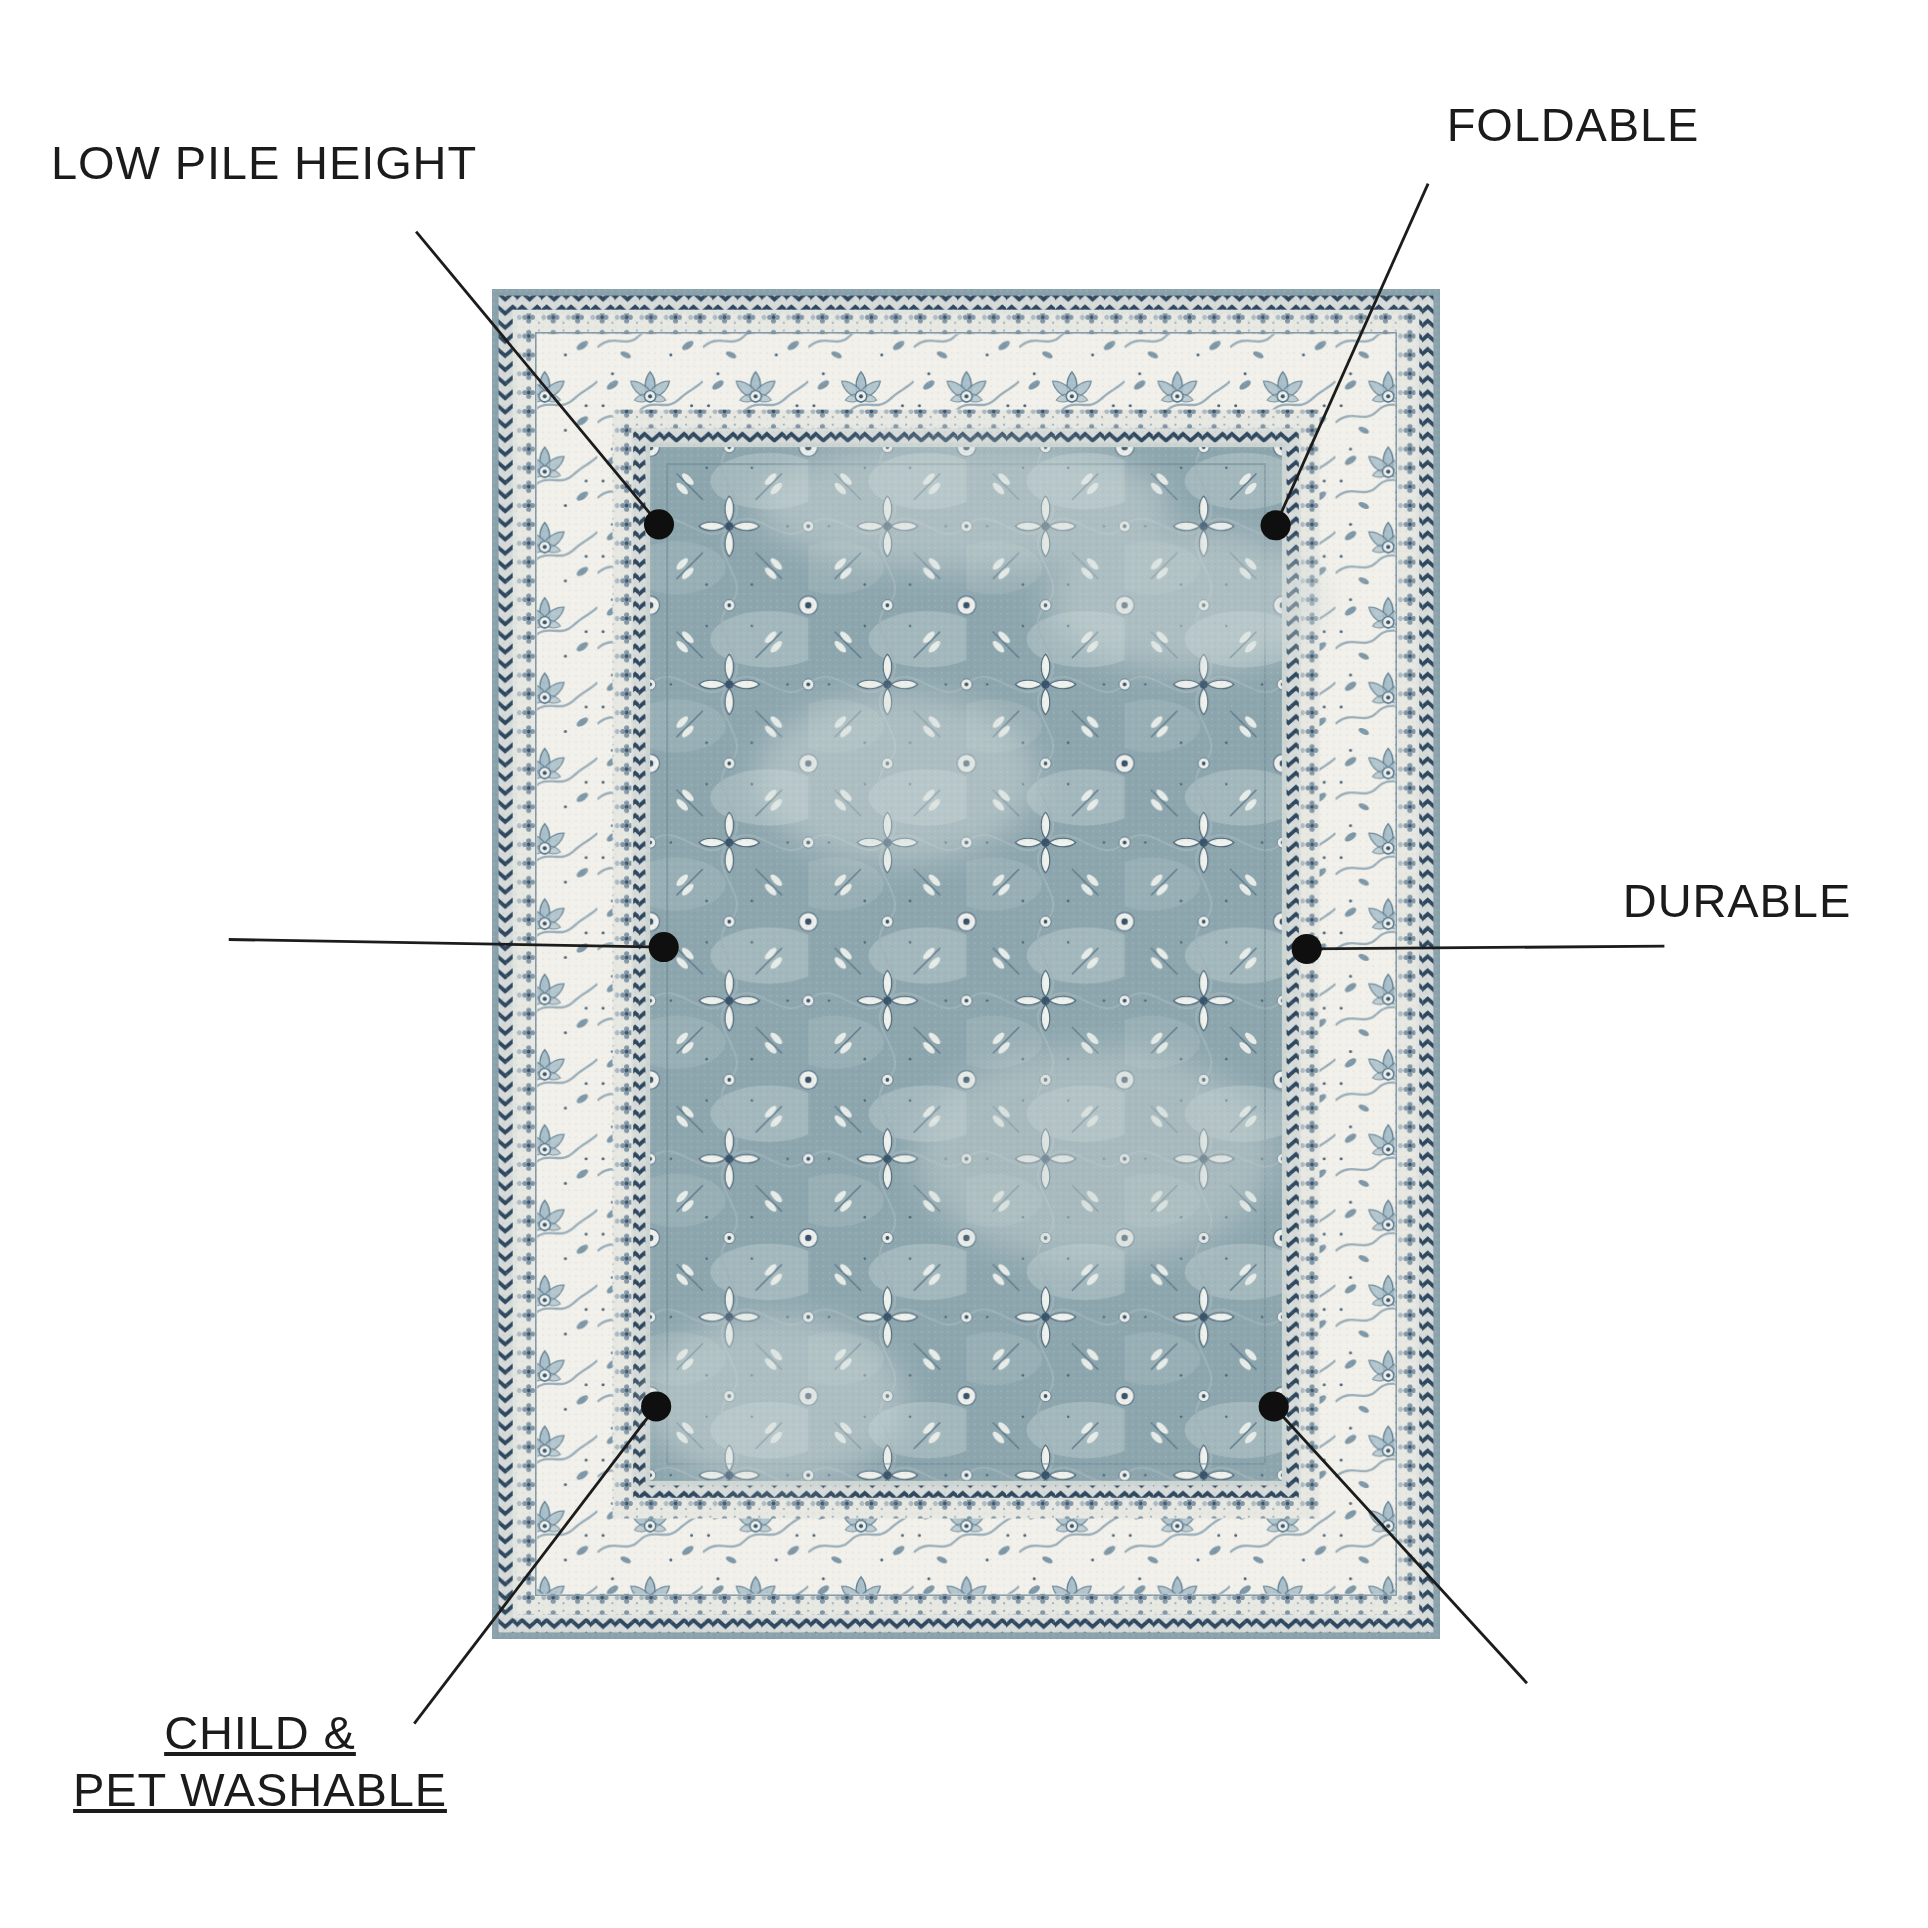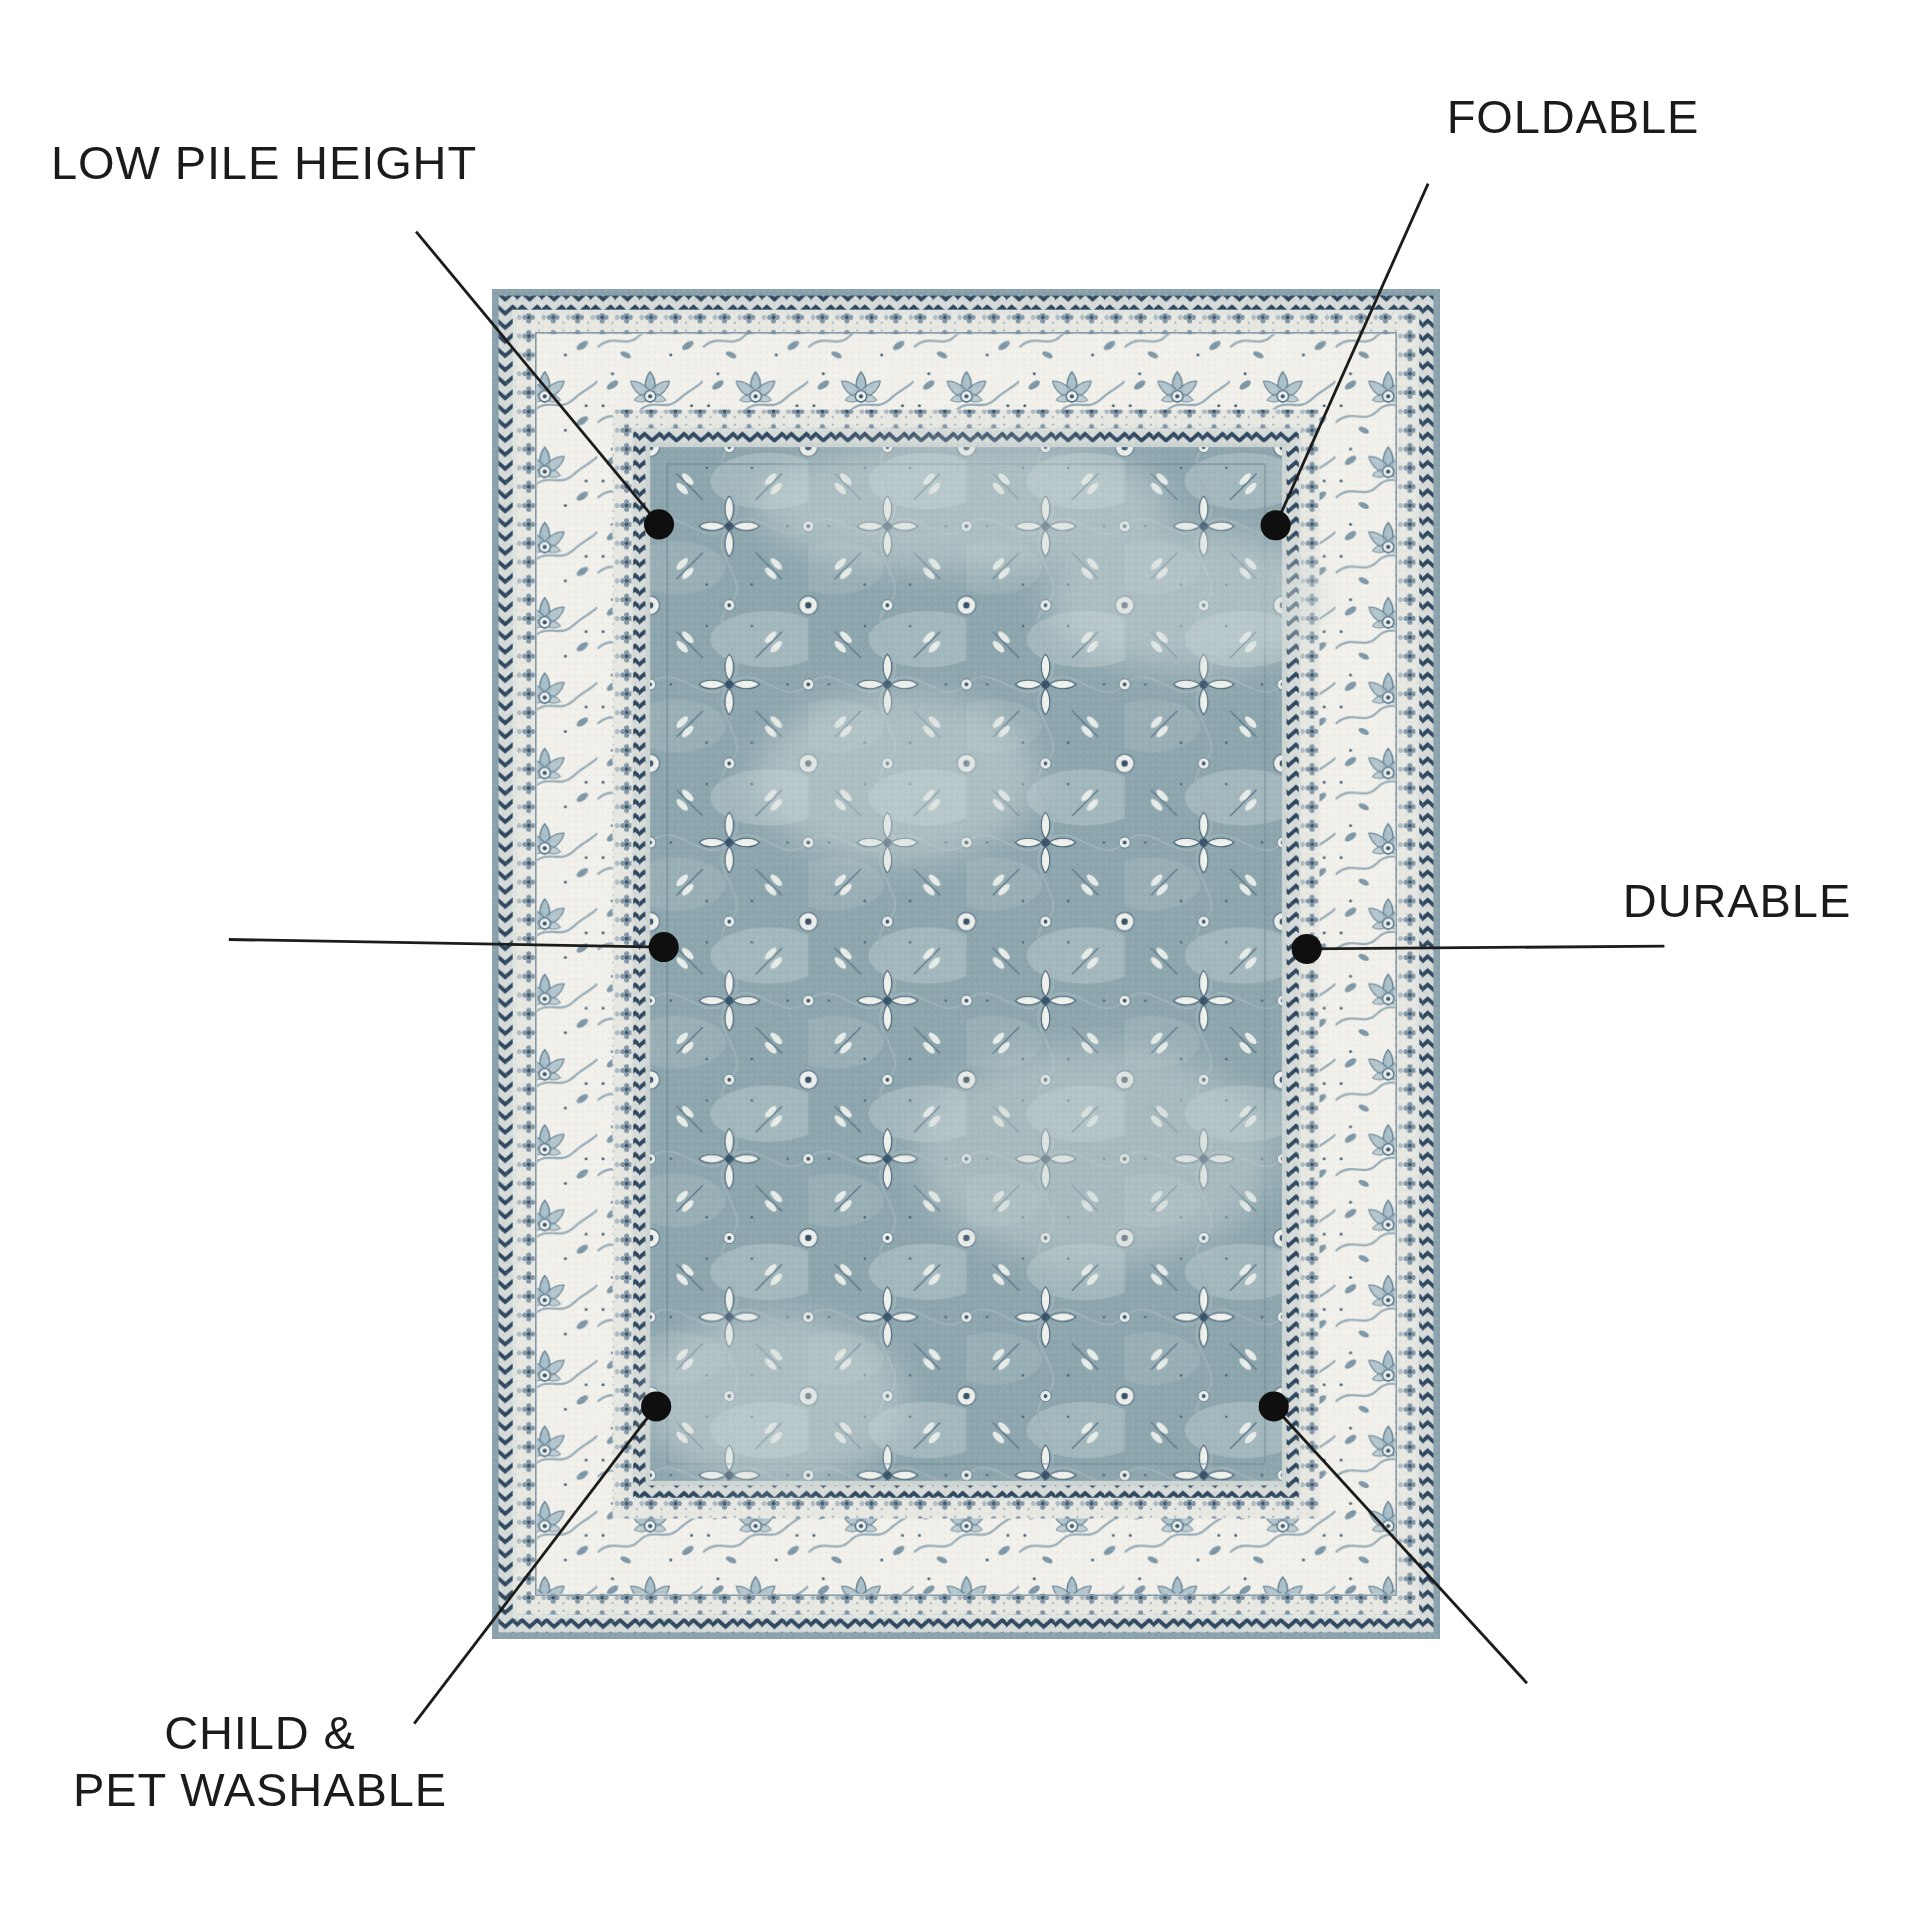--- a/index.html
+++ b/index.html
@@ -207,29 +207,29 @@
     <circle cx="705" cy="1006" r="16"></circle>
     <circle cx="1388" cy="1008" r="16"></circle>
     <circle cx="697" cy="1494" r="16"></circle>
     <circle cx="1353" cy="1494" r="16"></circle>
   </svg>
 
   <div class="feature-label" style="left:264px;top:134px;">
     <span>LOW PILE HEIGHT</span>
   </div>
 
-  <div class="feature-label" style="left:1573px;top:88px;">
+  <div class="feature-label" style="left:1573px;top:96px;">
     <span>FOLDABLE</span>
   </div>
 
 
   <div class="feature-label" style="left:1737px;top:872px;">
     <span>DURABLE</span>
   </div>
 
-  <div class="feature-label" style="left:260px;top:1704px;">
+  <div class="feature-label" style="left:260px;top:1704px;text-decoration:underline;">
     <span>CHILD &amp;</span>
     <span>PET WASHABLE</span>
   </div>
 
 
 </div>
 
 
 </body></html>

